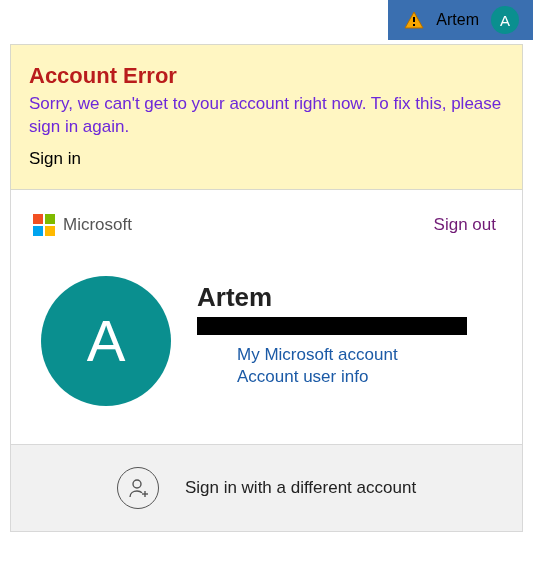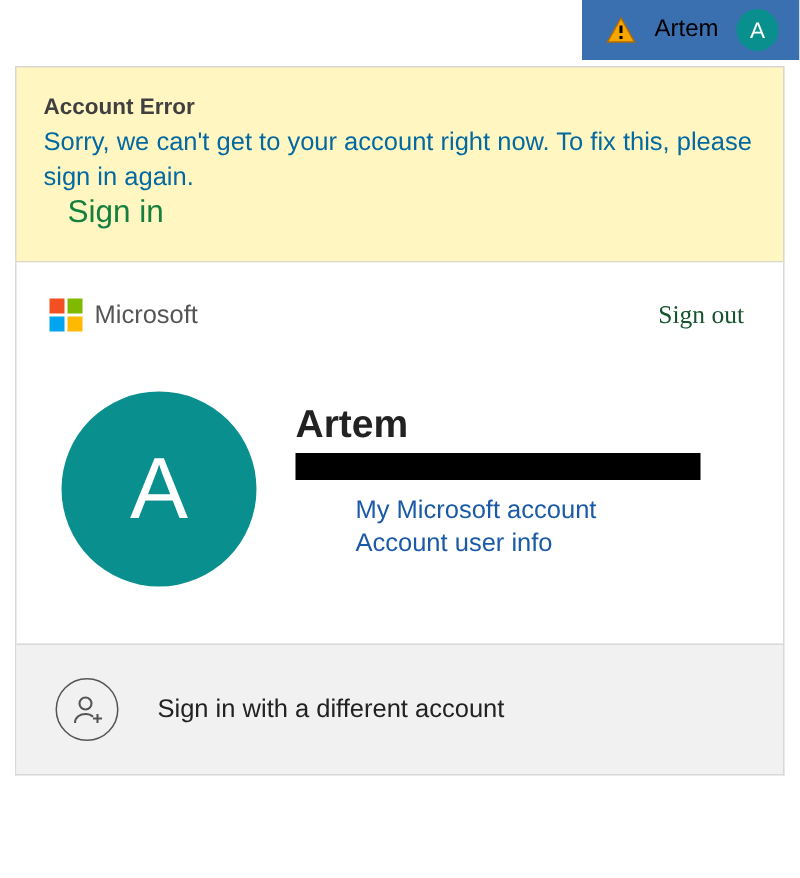--- a/index.html
+++ b/index.html
@@ -43,35 +43,34 @@
     }
     
     .error-banner {
       background: #fff6c2;
       border: 1px solid #d8d8cc;
       margin: 4px 10px 0 10px;
       padding: 18px 18px 20px 18px;
     }
     .error-title {
       font-weight: 600;
-      font-size: 15px;
+      font-size: 22px;
       margin-bottom: 4px;
-      color: #404040;
+      color: #b91c1c;
     }
     .error-msg {
       font-size: 17px;
       line-height: 1.35;
-      color: #0369a1;
-      margin-bottom: 0;
+      color: #6d28d9;
+      margin-bottom: 10px;
     }
     .signin-link {
-      color: #15803d;
-      font-size: 21px;
+      color: #000000;
+      font-size: 17px;
       cursor: pointer;
-      margin-left: 16px;
     }
     
     .account-card {
       margin: 0 10px 0 10px;
       border: 1px solid #d8d8d8;
       border-top: none;
       background: #fff;
     }
     .card-top {
       display: flex;
@@ -85,21 +84,21 @@
       display: grid;
       grid-template-columns: 1fr 1fr;
       grid-template-rows: 1fr 1fr;
       gap: 2px;
     }
     .ms-squares span:nth-child(1){ background:#f25022; }
     .ms-squares span:nth-child(2){ background:#7fba00; }
     .ms-squares span:nth-child(3){ background:#00a4ef; }
     .ms-squares span:nth-child(4){ background:#ffb900; }
     .ms-word { color:#555; font-size:17px; }
-    .signout { font-size:17px; color:#14532d; cursor:pointer;font-family:Liberation Serif, serif; }
+    .signout { font-size:17px; color:#701a75; cursor:pointer; }
     .profile-row {
       display: flex;
       gap: 26px;
       padding: 30px 22px 38px 30px;
     }
     .big-avatar {
       width: 130px; height: 130px;
       border-radius: 50%;
       background: #0a8f8f;
       color: #fff;
@@ -125,20 +124,21 @@
     }
     
     .alt-signin {
       background: #f1f1f1;
       border-top: 1px solid #d8d8d8;
       display: flex;
       align-items: center;
       gap: 26px;
       padding: 22px 26px;
       cursor: pointer;
+      justify-content: center;
     }
     .person-plus {
       width: 42px; height: 42px;
       border: 1.5px solid #555;
       border-radius: 50%;
       display: flex; align-items: center; justify-content: center;
       flex-shrink: 0;
     }
     .alt-label { font-size: 17px; color: #222; }
   </style>

